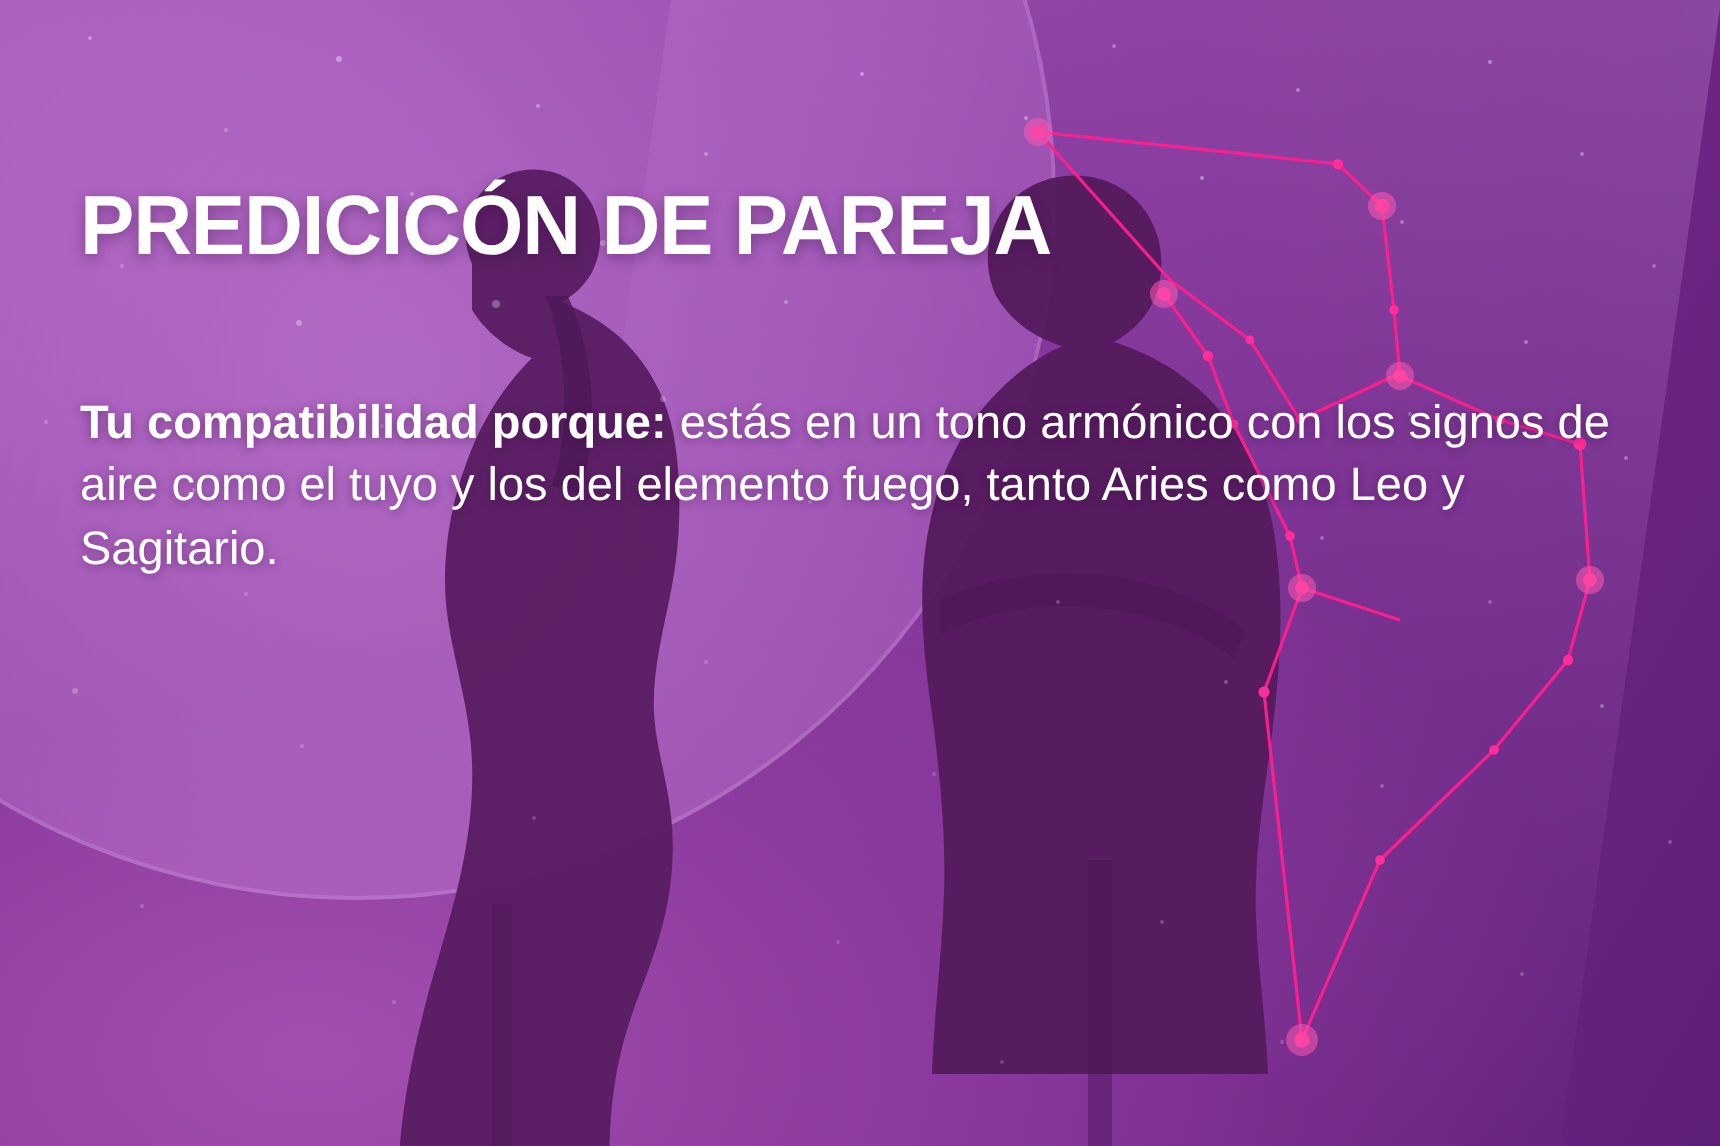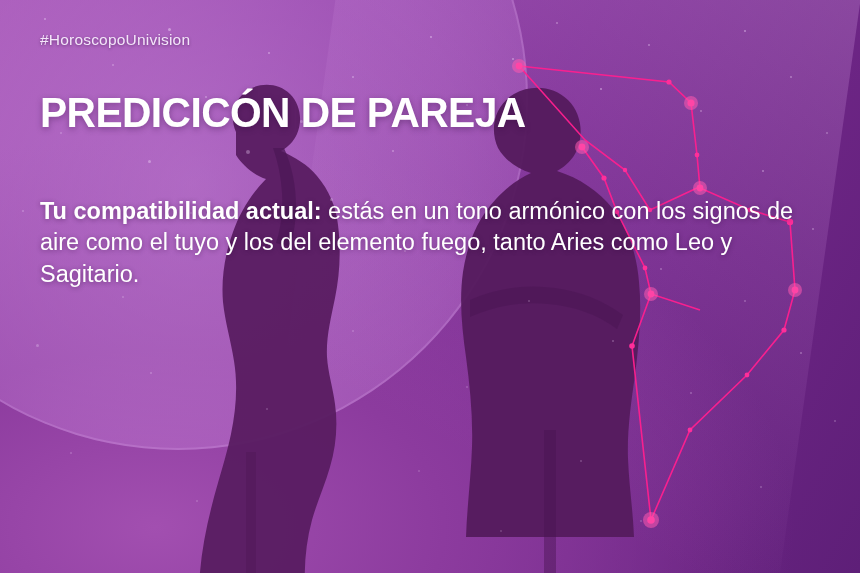--- a/index.html
+++ b/index.html
@@ -209,23 +209,22 @@
       <circle cx="700" cy="188" r="7"></circle>
       <circle cx="795" cy="290" r="7"></circle>
       <circle cx="651" cy="520" r="8"></circle>
       <circle cx="582" cy="147" r="7"></circle>
       <circle cx="651" cy="294" r="7"></circle>
     </g>
   </svg>
 
   <div class="content">
 
-    <div class="hashtag">#HoroscopoUnivision</div>
 
     <h1 class="headline">PREDICICÓN DE PAREJA</h1>
 
     <div class="body-copy">
-      <p class="para"><b>Tu compatibilidad actual:</b><span> estás en un tono armónico con los signos de aire como el tuyo y los del elemento fuego, tanto Aries como Leo y Sagitario.</span></p>
+      <p class="para"><b>Tu compatibilidad porque:</b><span> estás en un tono armónico con los signos de aire como el tuyo y los del elemento fuego, tanto Aries como Leo y Sagitario.</span></p>
 
     </div>
 
   </div>
 </div>
 
 </body></html>

